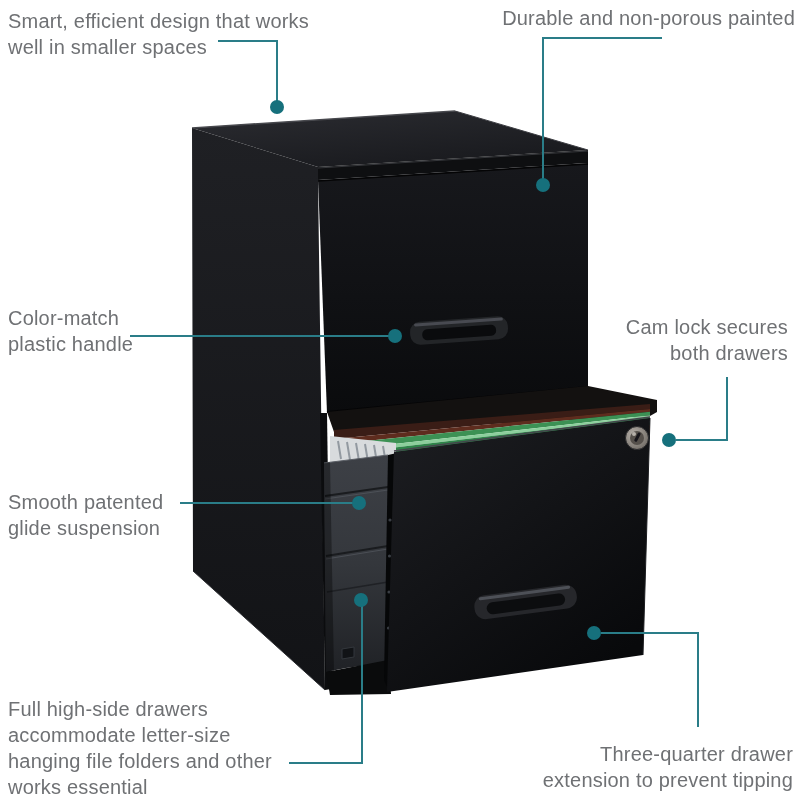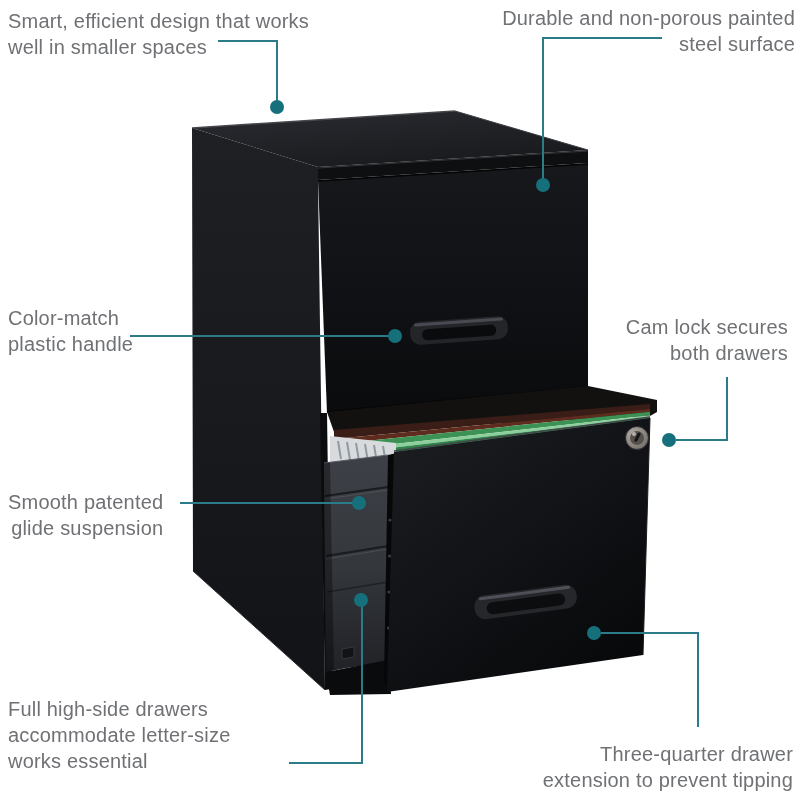--- a/index.html
+++ b/index.html
@@ -5,21 +5,21 @@
   html,body{margin:0;padding:0;background:#fff;}
   #stage{position:relative;width:800px;height:800px;background:var(--background,#fff);overflow:hidden;
          font-family:"Liberation Sans","DejaVu Sans",sans-serif;}
   #art{position:absolute;left:0;top:0;}
   .callout{position:absolute;font-size:20px;line-height:26px;color:var(--text,#6f7174);letter-spacing:.2px;}
   .ta-r{text-align:right;}
   #co-smart{left:8px;top:8px;}
   #co-durable{right:5px;top:5px;}
   #co-handle{left:8px;top:305px;}
   #co-camlock{right:12px;top:314px;}
-  #co-glide{left:8px;top:489px;text-align:right;}
+  #co-glide{left:8px;top:489px;}
   #co-highside{left:8px;top:696px;}
   #co-extension{right:7px;top:741px;margin-left:44px;}
   .co-line{stroke:var(--accent-line,#2a7d88);stroke-width:2;fill:none;}
   .co-dot{fill:var(--accent-dot,#16707c);}
 </style>
 </head>
 <body>
 
 <div id="stage">
 
@@ -162,41 +162,41 @@
     </g>
   </svg>
 
   <div class="callout" id="co-smart">
     <div>Smart, efficient design that works</div>
     <div>well in smaller spaces</div>
   </div>
 
   <div class="callout ta-r" id="co-durable">
     <div>Durable and non-porous painted</div>
-    <div>steel surface</div>
   </div>
 
   <div class="callout" id="co-handle">
     <div>Color-match</div>
     <div>plastic handle</div>
   </div>
 
   <div class="callout ta-r" id="co-camlock">
     <div>Cam lock secures</div>
     <div>both drawers</div>
   </div>
 
   <div class="callout" id="co-glide">
     <div>Smooth patented</div>
     <div>glide suspension</div>
   </div>
 
   <div class="callout" id="co-highside">
     <div>Full high-side drawers</div>
     <div>accommodate letter-size</div>
+    <div>hanging file folders and other</div>
     <div>works essential</div>
   </div>
 
   <div class="callout ta-r" id="co-extension">
     <div>Three-quarter drawer</div>
     <div>extension to prevent tipping</div>
   </div>
 
 </div>
 

